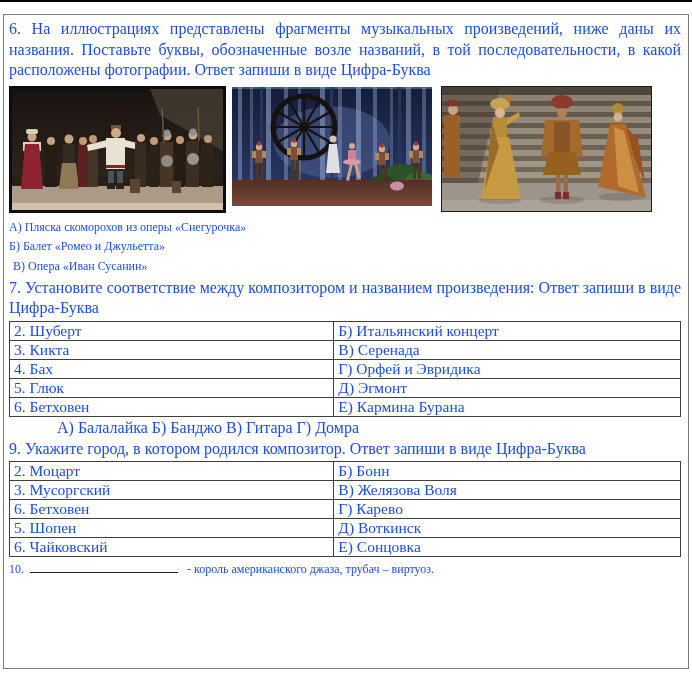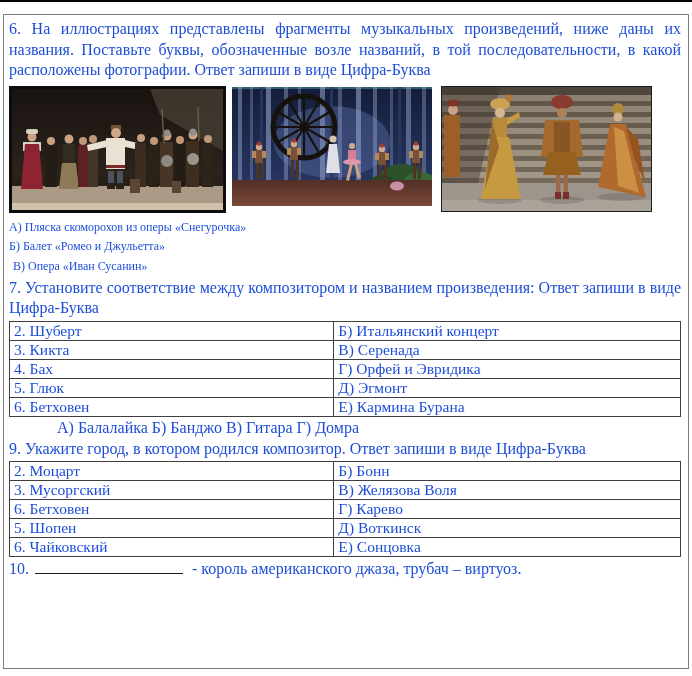--- a/index.html
+++ b/index.html
@@ -46,21 +46,21 @@
     font-size:15.5px;
     line-height:16px;
     height:18px;
     padding:0 4px;
     vertical-align:middle;
     white-space:nowrap;
     overflow:hidden;
   }
   .match-table td.col-l{width:47%;}
   .q8opts{margin:1px 0 0 0;padding-left:48px;font-size:16px;line-height:19px;text-align:left;}
-  .q10line{margin:3px 0 0 0;font-size:16px;line-height:18px;white-space:nowrap;}
+  .q10line{margin:3px 0 0 0;font-size:12px;line-height:18px;white-space:nowrap;}
   .blank{
     display:inline-block;
     width:148px;height:11px;
     border-bottom:1.6px solid #1a1a1a;
     margin:0 9px 0 6px;
     vertical-align:baseline;
   }
 </style>
 </head>
 <body>

